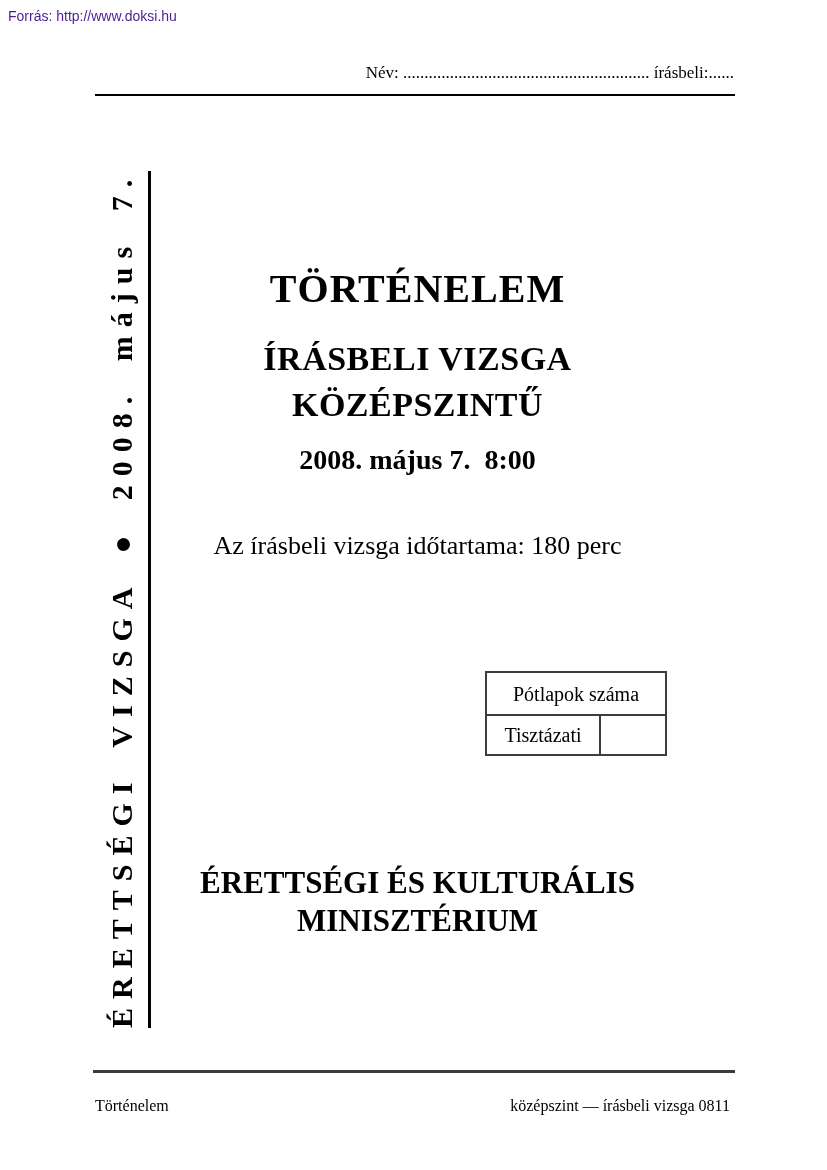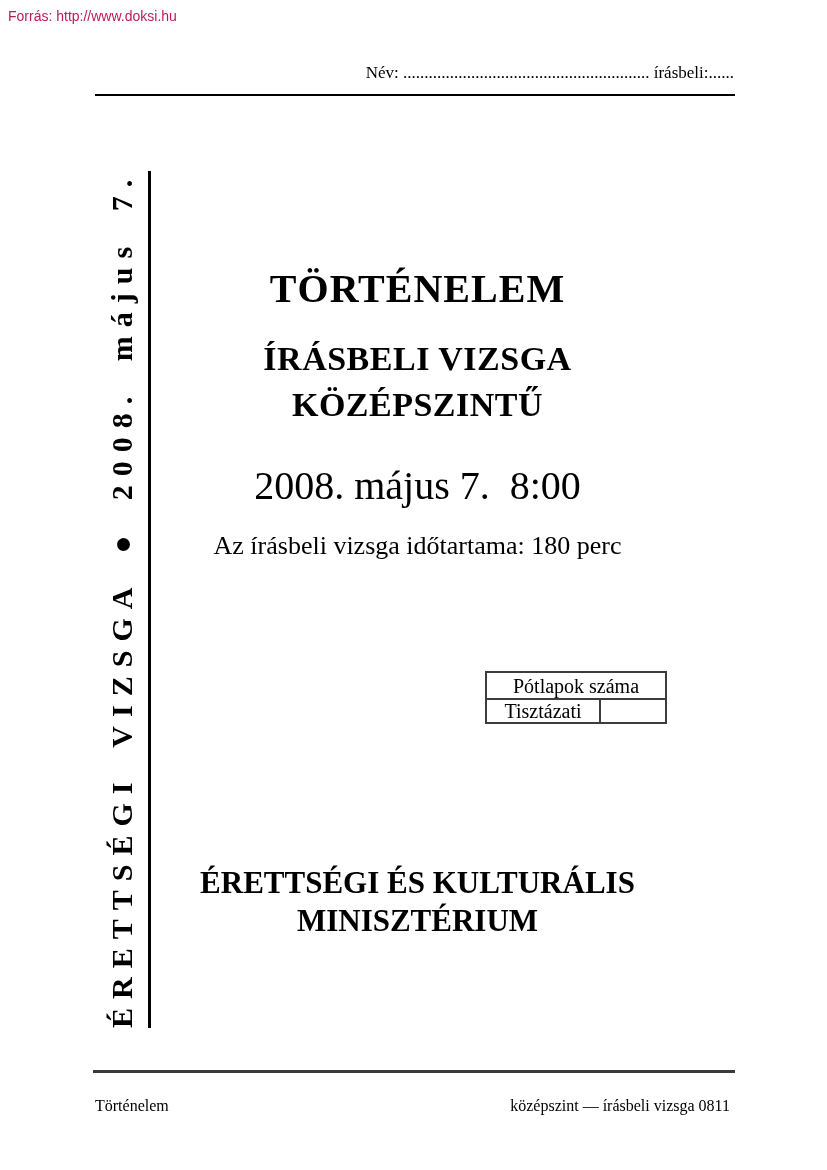--- a/index.html
+++ b/index.html
@@ -13,21 +13,21 @@
     overflow: hidden;
     margin: 0 auto;
   }
 
   .source-note {
     position: absolute;
     left: 8px;
     top: 8px;
     font-family: "Liberation Sans", sans-serif;
     font-size: 14px;
-    color: #be185d;
+    color: #4c1d95;
   }
 
   .name-line {
     position: absolute;
     top: 63px;
     right: 93px;
     font-size: 17px;
     white-space: pre;
   }
   .name-line span { white-space: pre; }
@@ -72,44 +72,44 @@
 
   .subtitle {
     top: 336px;
     font-size: 34px;
     font-weight: bold;
     line-height: 46px;
     letter-spacing: 0.5px;
   }
 
   .datetime {
-    top: 462px;
-    font-size: 40px;
-    font-weight: normal;
+    top: 444px;
+    font-size: 28px;
+    font-weight: bold;
     white-space: pre;
   }
 
   .duration {
     top: 531px;
     font-size: 26px;
     font-weight: normal;
   }
 
   .sheets-table {
     position: absolute;
     left: 485px;
     top: 671px;
     border-collapse: collapse;
     font-size: 20px;
     line-height: 22px;
     color: #000;
   }
   .sheets-table th, .sheets-table td {
     border: 2px solid #3d3d3d;
-    padding: 0 4px;
+    padding: 8px 4px;
     font-weight: normal;
   }
   .sheets-table th {
     text-align: center;
     height: 25px;
     width: 168px;
   }
   .sheets-table td.label-cell {
     width: 104px;
     height: 21px;

